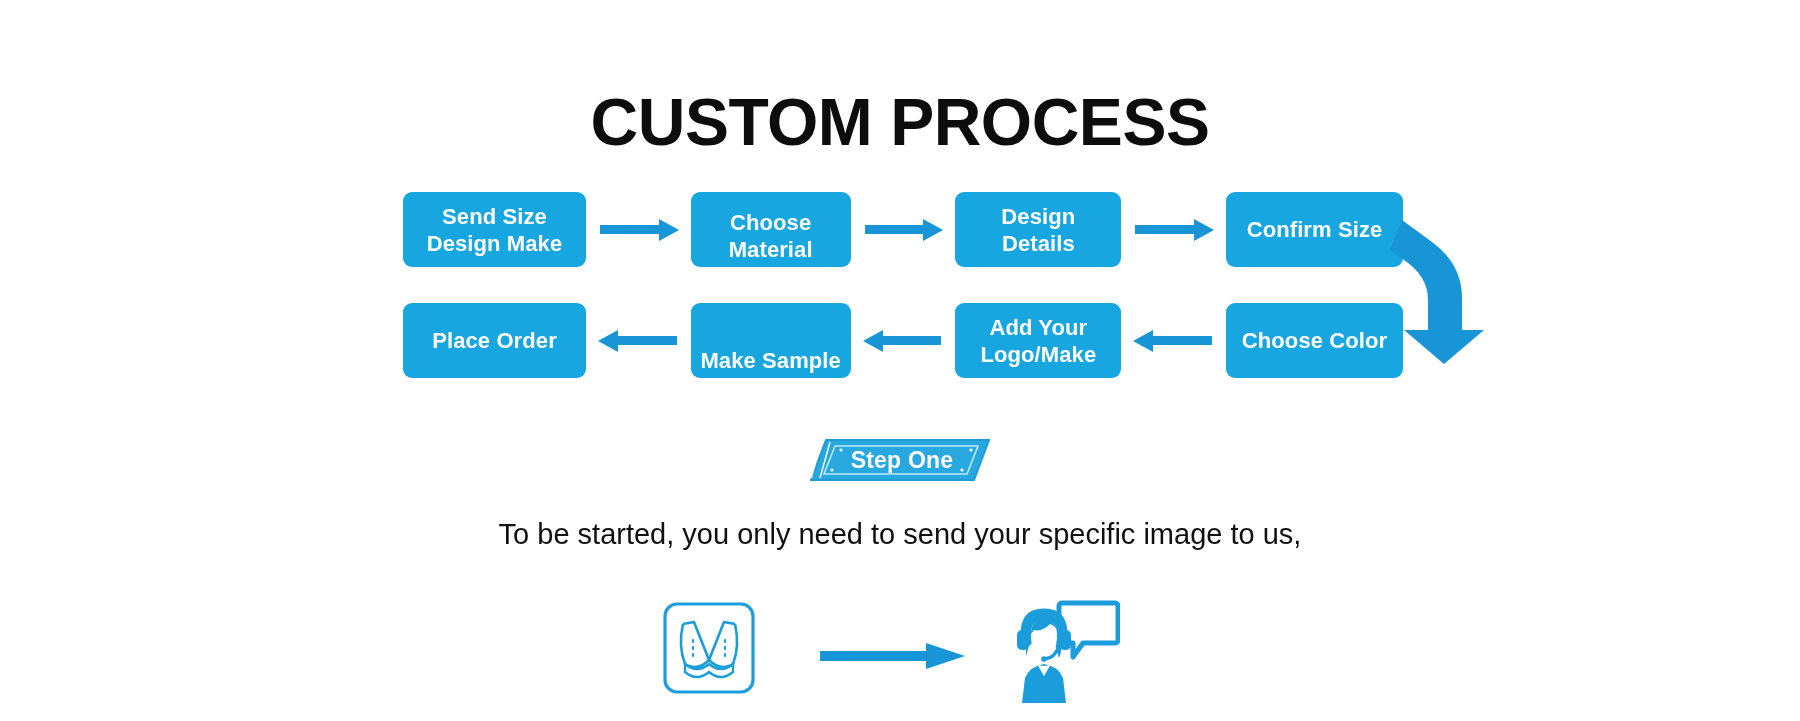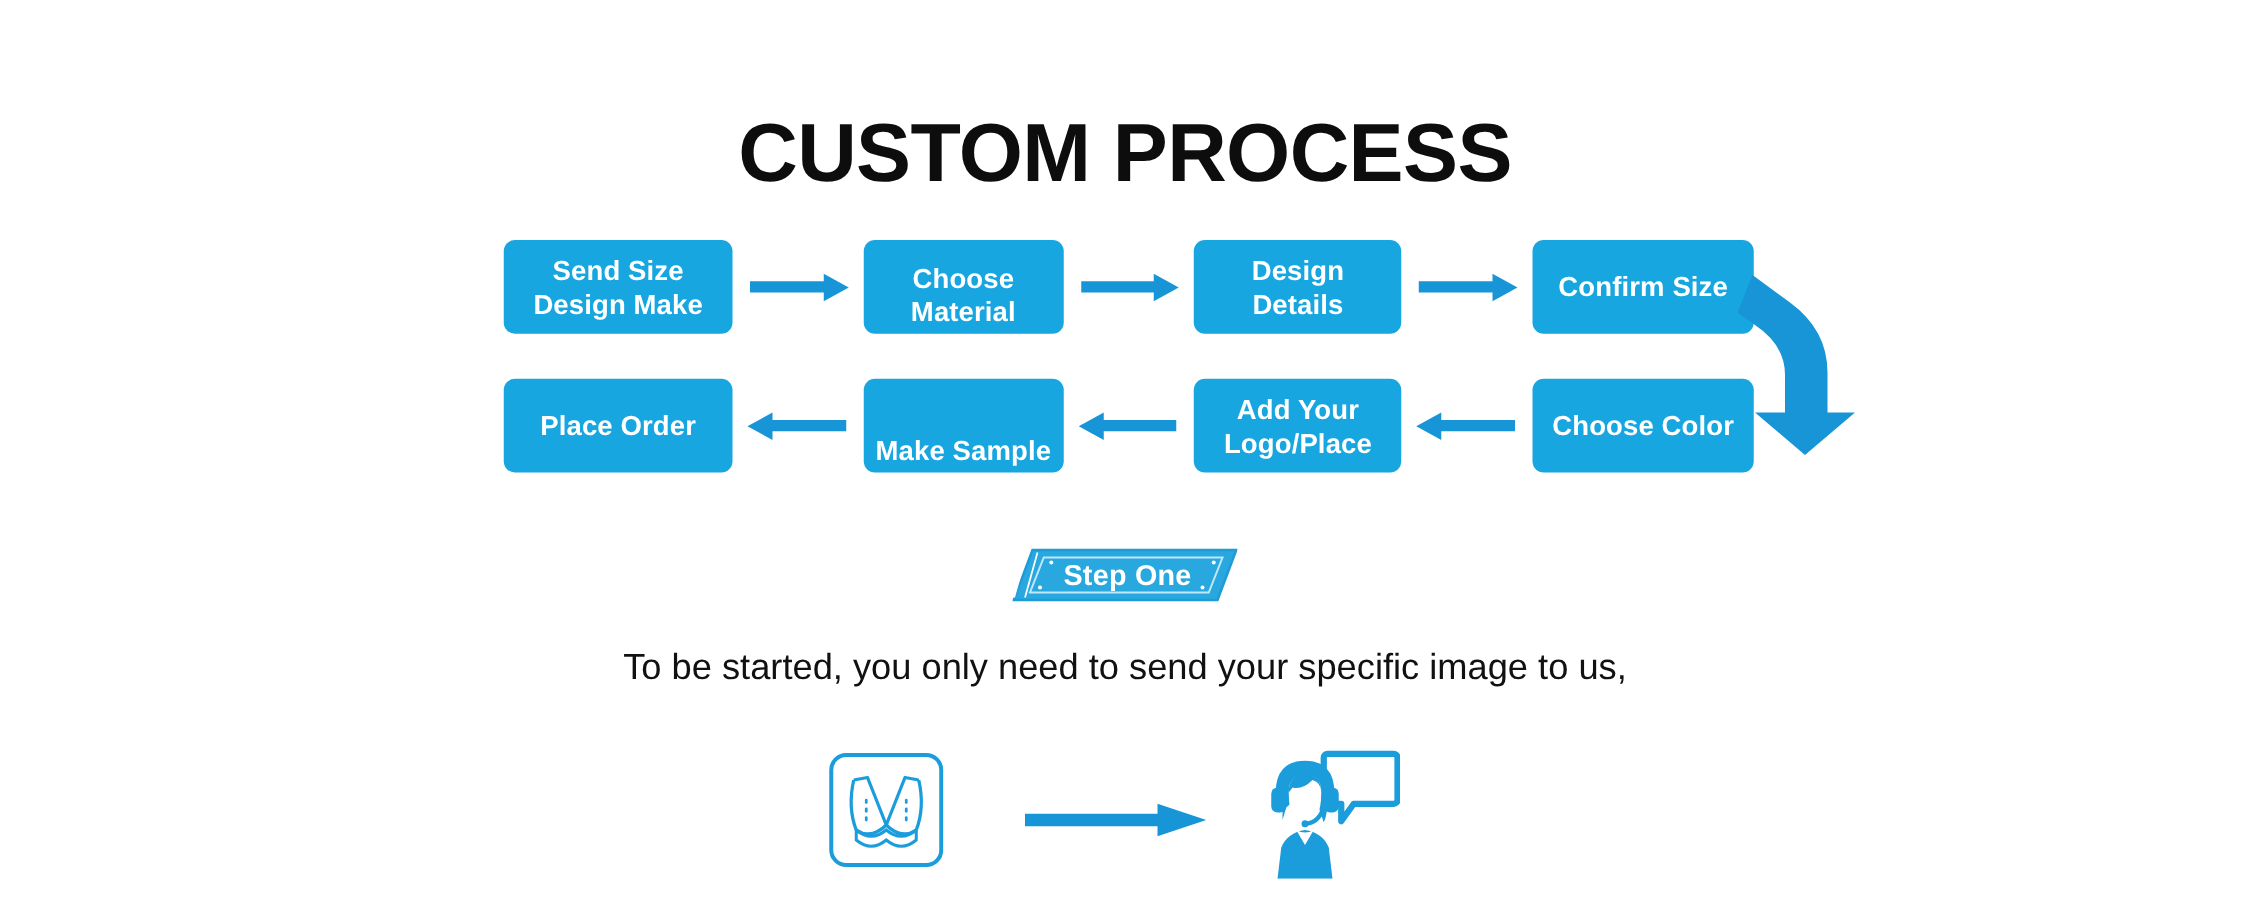--- a/index.html
+++ b/index.html
@@ -261,21 +261,21 @@
       </div>
 
       <div class="conn left">
         <span class="shaft"></span>
         <span class="head"></span>
       </div>
 
       <div class="node w3">
         <span>
           <span class="node-text">Add Your</span>
-          <span class="node-text">Logo/Place</span>
+          <span class="node-text">Logo/Make</span>
         </span>
       </div>
 
       <div class="conn left">
         <span class="shaft"></span>
         <span class="head"></span>
       </div>
 
       <div class="node w4">
         <span>

